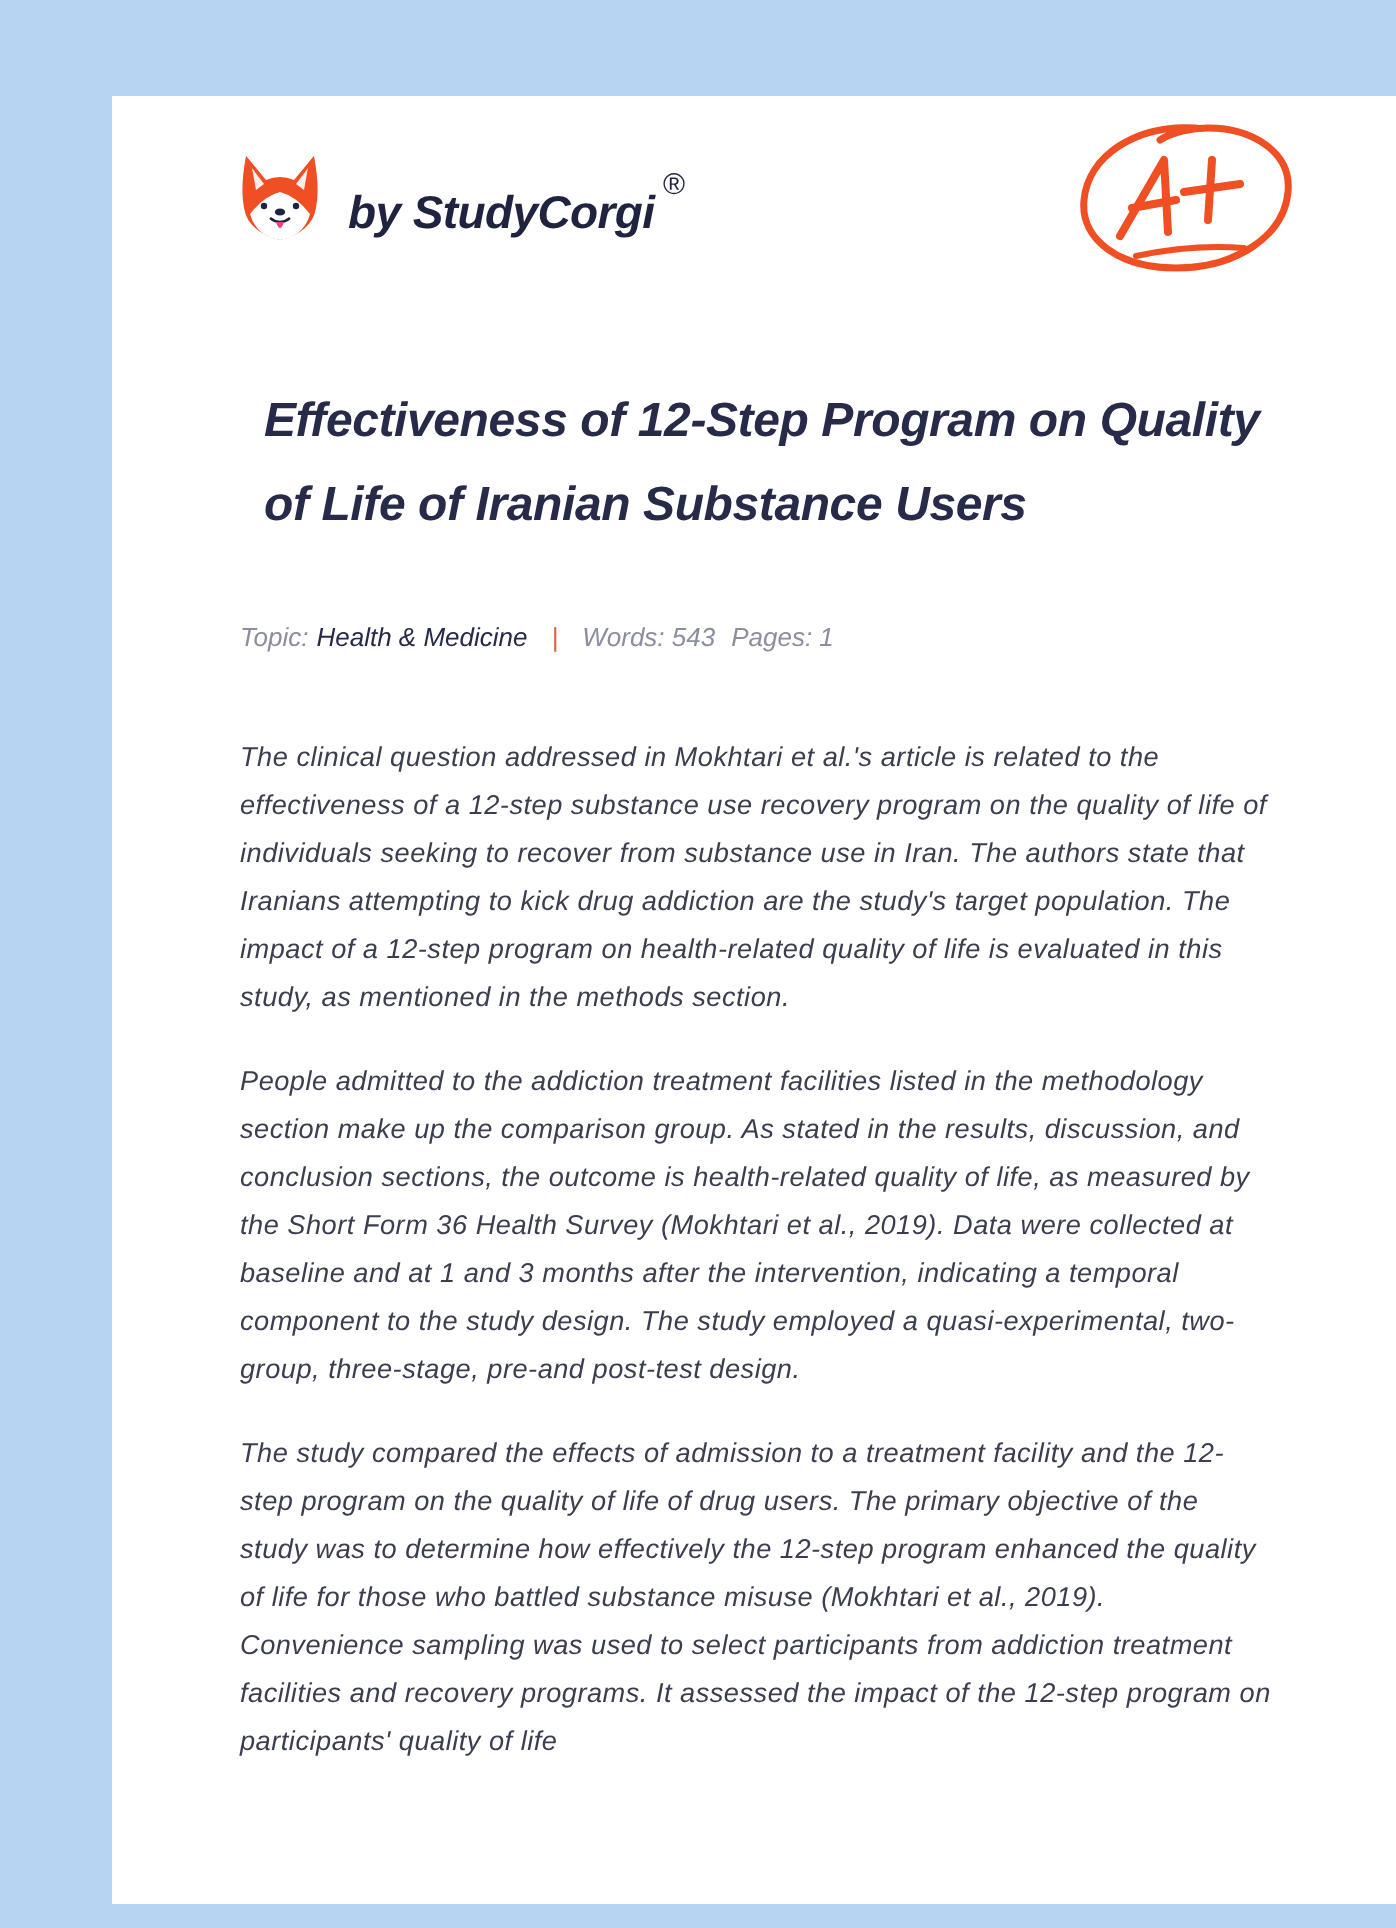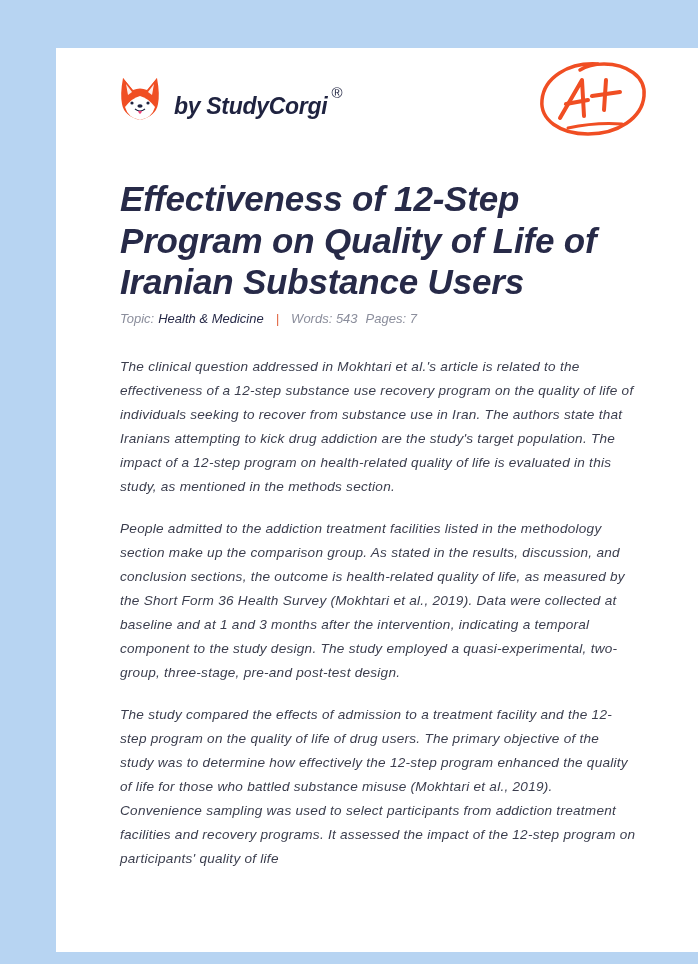--- a/index.html
+++ b/index.html
@@ -35,44 +35,44 @@
       font-family: "Liberation Sans", sans-serif;
       font-size: 15px; color: #1f2340;
       position: relative; top: -7px; margin-left: 4px;
     }
     .grade {
       position: absolute; left: 482px; top: 10px;
       width: 110px; height: 82px;
     }
     .title {
       position: absolute; left: 64px; top: 130px;
-      width: 520px; margin: 0;
+      width: 520px; margin: 12px;
       font-family: "Liberation Sans", sans-serif;
-      font-weight: 700; font-size: 35px; line-height: 41.5px;
+      font-weight: 700; font-size: 24px; line-height: 41.5px;
       color: #272a48;
       letter-spacing: -0.2px;
     }
     .meta {
       position: absolute; left: 64px; top: 263px;
       font-family: "Liberation Sans", sans-serif;
       font-size: 13px; color: #8b8e9c;
       display: flex; align-items: center; white-space: nowrap; text-align: right;
     }
     .meta .topic-val { color: #272a48; margin-left: 4px; }
     .meta .sep { color: #e0623e; margin: 0 12px; }
     .meta .pages { margin-left: 8px; }
     .body {
       position: absolute; left: 64px; top: 307px;
       width: 516px;
       font-family: "Liberation Sans", sans-serif;
       font-size: 13.6px; line-height: 24px;
       color: #3b3e4e;
       letter-spacing: 0.25px;
     }
-    .body p { margin: 0 0 18px 0; }
+    .body p { margin: 12px 0 18px 0; }
   </style>
 </head>
 <body>
 
 <div class="card">
 
   <div class="header">
     <svg class="logo-icon" viewBox="0 0 40 46">
 
       <path d="M3 2 L14 16 L6 22 Z" fill="#f04e23"></path>
@@ -107,21 +107,21 @@
     <path d="M30 70 Q58 64 84 66" stroke="#f04e23" stroke-width="3" fill="none" stroke-linecap="round"></path>
   </svg>
 
   <h1 class="title">Effectiveness of 12-Step Program on Quality of Life of Iranian Substance Users</h1>
 
   <div class="meta">
     <span>Topic:</span>
     <span class="topic-val">Health &amp; Medicine</span>
     <span class="sep">|</span>
     <span>Words: 543</span>
-    <span class="pages">Pages: 7</span>
+    <span class="pages">Pages: 1</span>
   </div>
 
   <div class="body">
     <p>The clinical question addressed in Mokhtari et al.'s article is related to the effectiveness of a 12-step substance use recovery program on the quality of life of individuals seeking to recover from substance use in Iran. The authors state that Iranians attempting to kick drug addiction are the study's target population. The impact of a 12-step program on health-related quality of life is evaluated in this study, as mentioned in the methods section.</p>
     <p>People admitted to the addiction treatment facilities listed in the methodology section make up the comparison group. As stated in the results, discussion, and conclusion sections, the outcome is health-related quality of life, as measured by the Short Form 36 Health Survey (Mokhtari et al., 2019). Data were collected at baseline and at 1 and 3 months after the intervention, indicating a temporal component to the study design. The study employed a quasi-experimental, two-group, three-stage, pre-and post-test design.</p>
     <p>The study compared the effects of admission to a treatment facility and the 12-step program on the quality of life of drug users. The primary objective of the study was to determine how effectively the 12-step program enhanced the quality of life for those who battled substance misuse (Mokhtari et al., 2019). Convenience sampling was used to select participants from addiction treatment facilities and recovery programs. It assessed the impact of the 12-step program on participants' quality of life</p>
   </div>
 
 </div>
 

